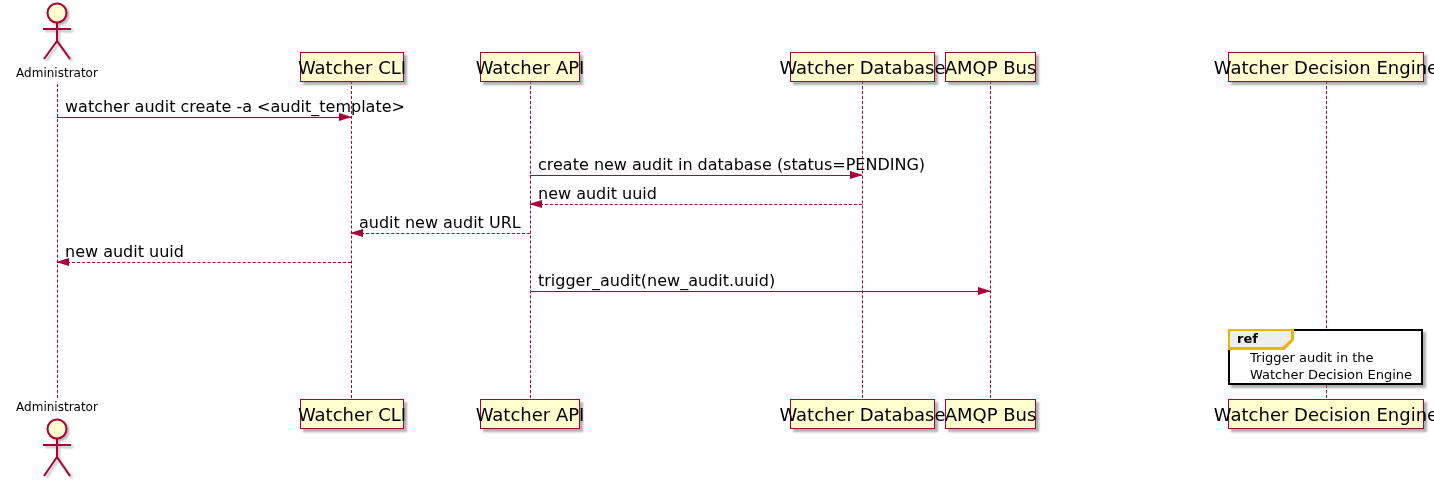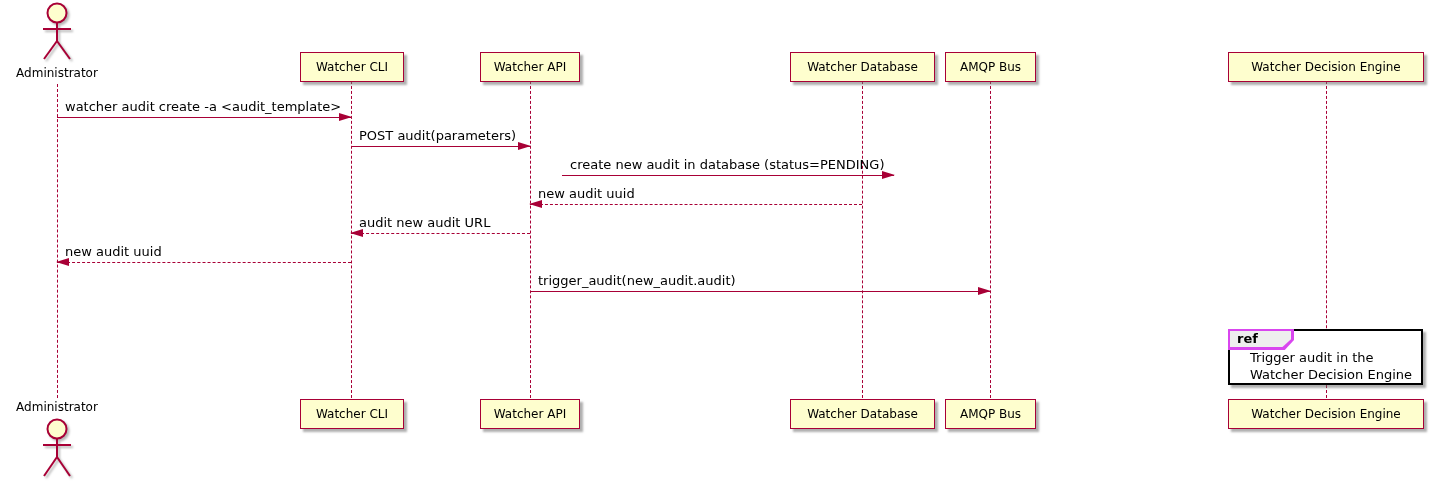--- a/index.html
+++ b/index.html
@@ -9,42 +9,42 @@
     overflow:hidden;
   }
   
   .lifeline{position:absolute;width:0;border-left:1px dashed #A80036;}
   
   .participant{
     position:absolute;box-sizing:border-box;height:30px;
     background:#FEFECE;border:1.6px solid #A80036;
     box-shadow:3px 3px 2px rgba(110,110,110,0.55);
     display:flex;align-items:center;justify-content:center;
-    font-size:12px;white-space:nowrap;padding:0 10px;
+    font-size:18px;white-space:nowrap;padding:0 10px;
   }
   
-  .msg{position:absolute;font-size:13px;}
+  .msg{position:absolute;font-size:16px;}
   .msg .lbl{height:16px;line-height:16px;margin-bottom:2px;padding-left:8px;white-space:nowrap;}
   .msg.rtl .lbl{}
   .msg .line{position:relative;height:0;border-top:1.5px solid #A80036;}
   .msg.dashed .line{border-top-style:dashed;}
   .msg .arrow{position:absolute;top:-5px;width:0;height:0;
     border-top:4.5px solid transparent;border-bottom:4.5px solid transparent;}
   .msg.ltr .arrow{right:-1px;border-left:13px solid #A80036;}
   .msg.rtl .arrow{left:-1px;border-right:13px solid #A80036;}
   
   .actor-label{position:absolute;width:106px;text-align:center;font-size:12px;height:16px;line-height:16px;}
   .actor-figure{position:absolute;filter:drop-shadow(2.5px 2.5px 1px rgba(110,110,110,0.5));}
   
   .ref{
     position:absolute;box-sizing:border-box;background:#ffffff;
     border:2px solid #000000;box-shadow:3px 3px 2px rgba(110,110,110,0.55);
   }
   .ref-head{
-    position:absolute;top:-2px;left:-2px;width:66px;height:21px;background:#d946ef;
+    position:absolute;top:-2px;left:-2px;width:66px;height:21px;background:#eab308;
     clip-path:polygon(0 0,100% 0,100% 52%,86% 100%,0 100%);
   }
   .ref-head::after{
     content:"";position:absolute;left:2px;top:2px;right:3px;bottom:3px;background:#EEEEEE;
     clip-path:polygon(0 0,100% 0,100% 52%,86% 100%,0 100%);
   }
   .ref-head span{
     position:absolute;z-index:1;left:9px;top:1px;font-size:13px;font-weight:bold;line-height:17px;
   }
   .ref-body{padding:18px 6px 0 20px;font-size:13px;line-height:17px;white-space:nowrap;}
@@ -60,27 +60,21 @@
   <div class="lifeline" style="left:862px;top:81px;height:317px"></div>
   <div class="lifeline" style="left:990px;top:81px;height:317px"></div>
   <div class="lifeline" style="left:1326px;top:81px;height:317px"></div>
 
   <div class="msg ltr solid" style="left:57px;top:99px;width:294px">
     <div class="lbl">watcher audit create -a &lt;audit_template&gt;</div>
     <div class="line">
         <span class="arrow"></span>
       </div>
   </div>
-  <div class="msg ltr solid" style="left:351px;top:128px;width:179px">
-    <div class="lbl">POST audit(parameters)</div>
-    <div class="line">
-        <span class="arrow"></span>
-      </div>
-  </div>
-  <div class="msg ltr solid" style="left:562px;top:157px;width:332px">
+  <div class="msg ltr solid" style="left:530px;top:157px;width:332px">
     <div class="lbl">create new audit in database (status=PENDING)</div>
     <div class="line">
         <span class="arrow"></span>
       </div>
   </div>
   <div class="msg rtl dashed" style="left:530px;top:186px;width:332px">
     <div class="lbl">new audit uuid</div>
     <div class="line">
         <span class="arrow"></span>
       </div>
@@ -91,21 +85,21 @@
         <span class="arrow"></span>
       </div>
   </div>
   <div class="msg rtl dashed" style="left:57px;top:244px;width:294px">
     <div class="lbl">new audit uuid</div>
     <div class="line">
         <span class="arrow"></span>
       </div>
   </div>
   <div class="msg ltr solid" style="left:530px;top:273px;width:460px">
-    <div class="lbl">trigger_audit(new_audit.audit)</div>
+    <div class="lbl">trigger_audit(new_audit.uuid)</div>
     <div class="line">
         <span class="arrow"></span>
       </div>
   </div>
 
   <div class="ref" style="left:1228px;top:329px;width:195px;height:56px">
     <div class="ref-head">
       <span>ref</span>
     </div>
     <div class="ref-body">

